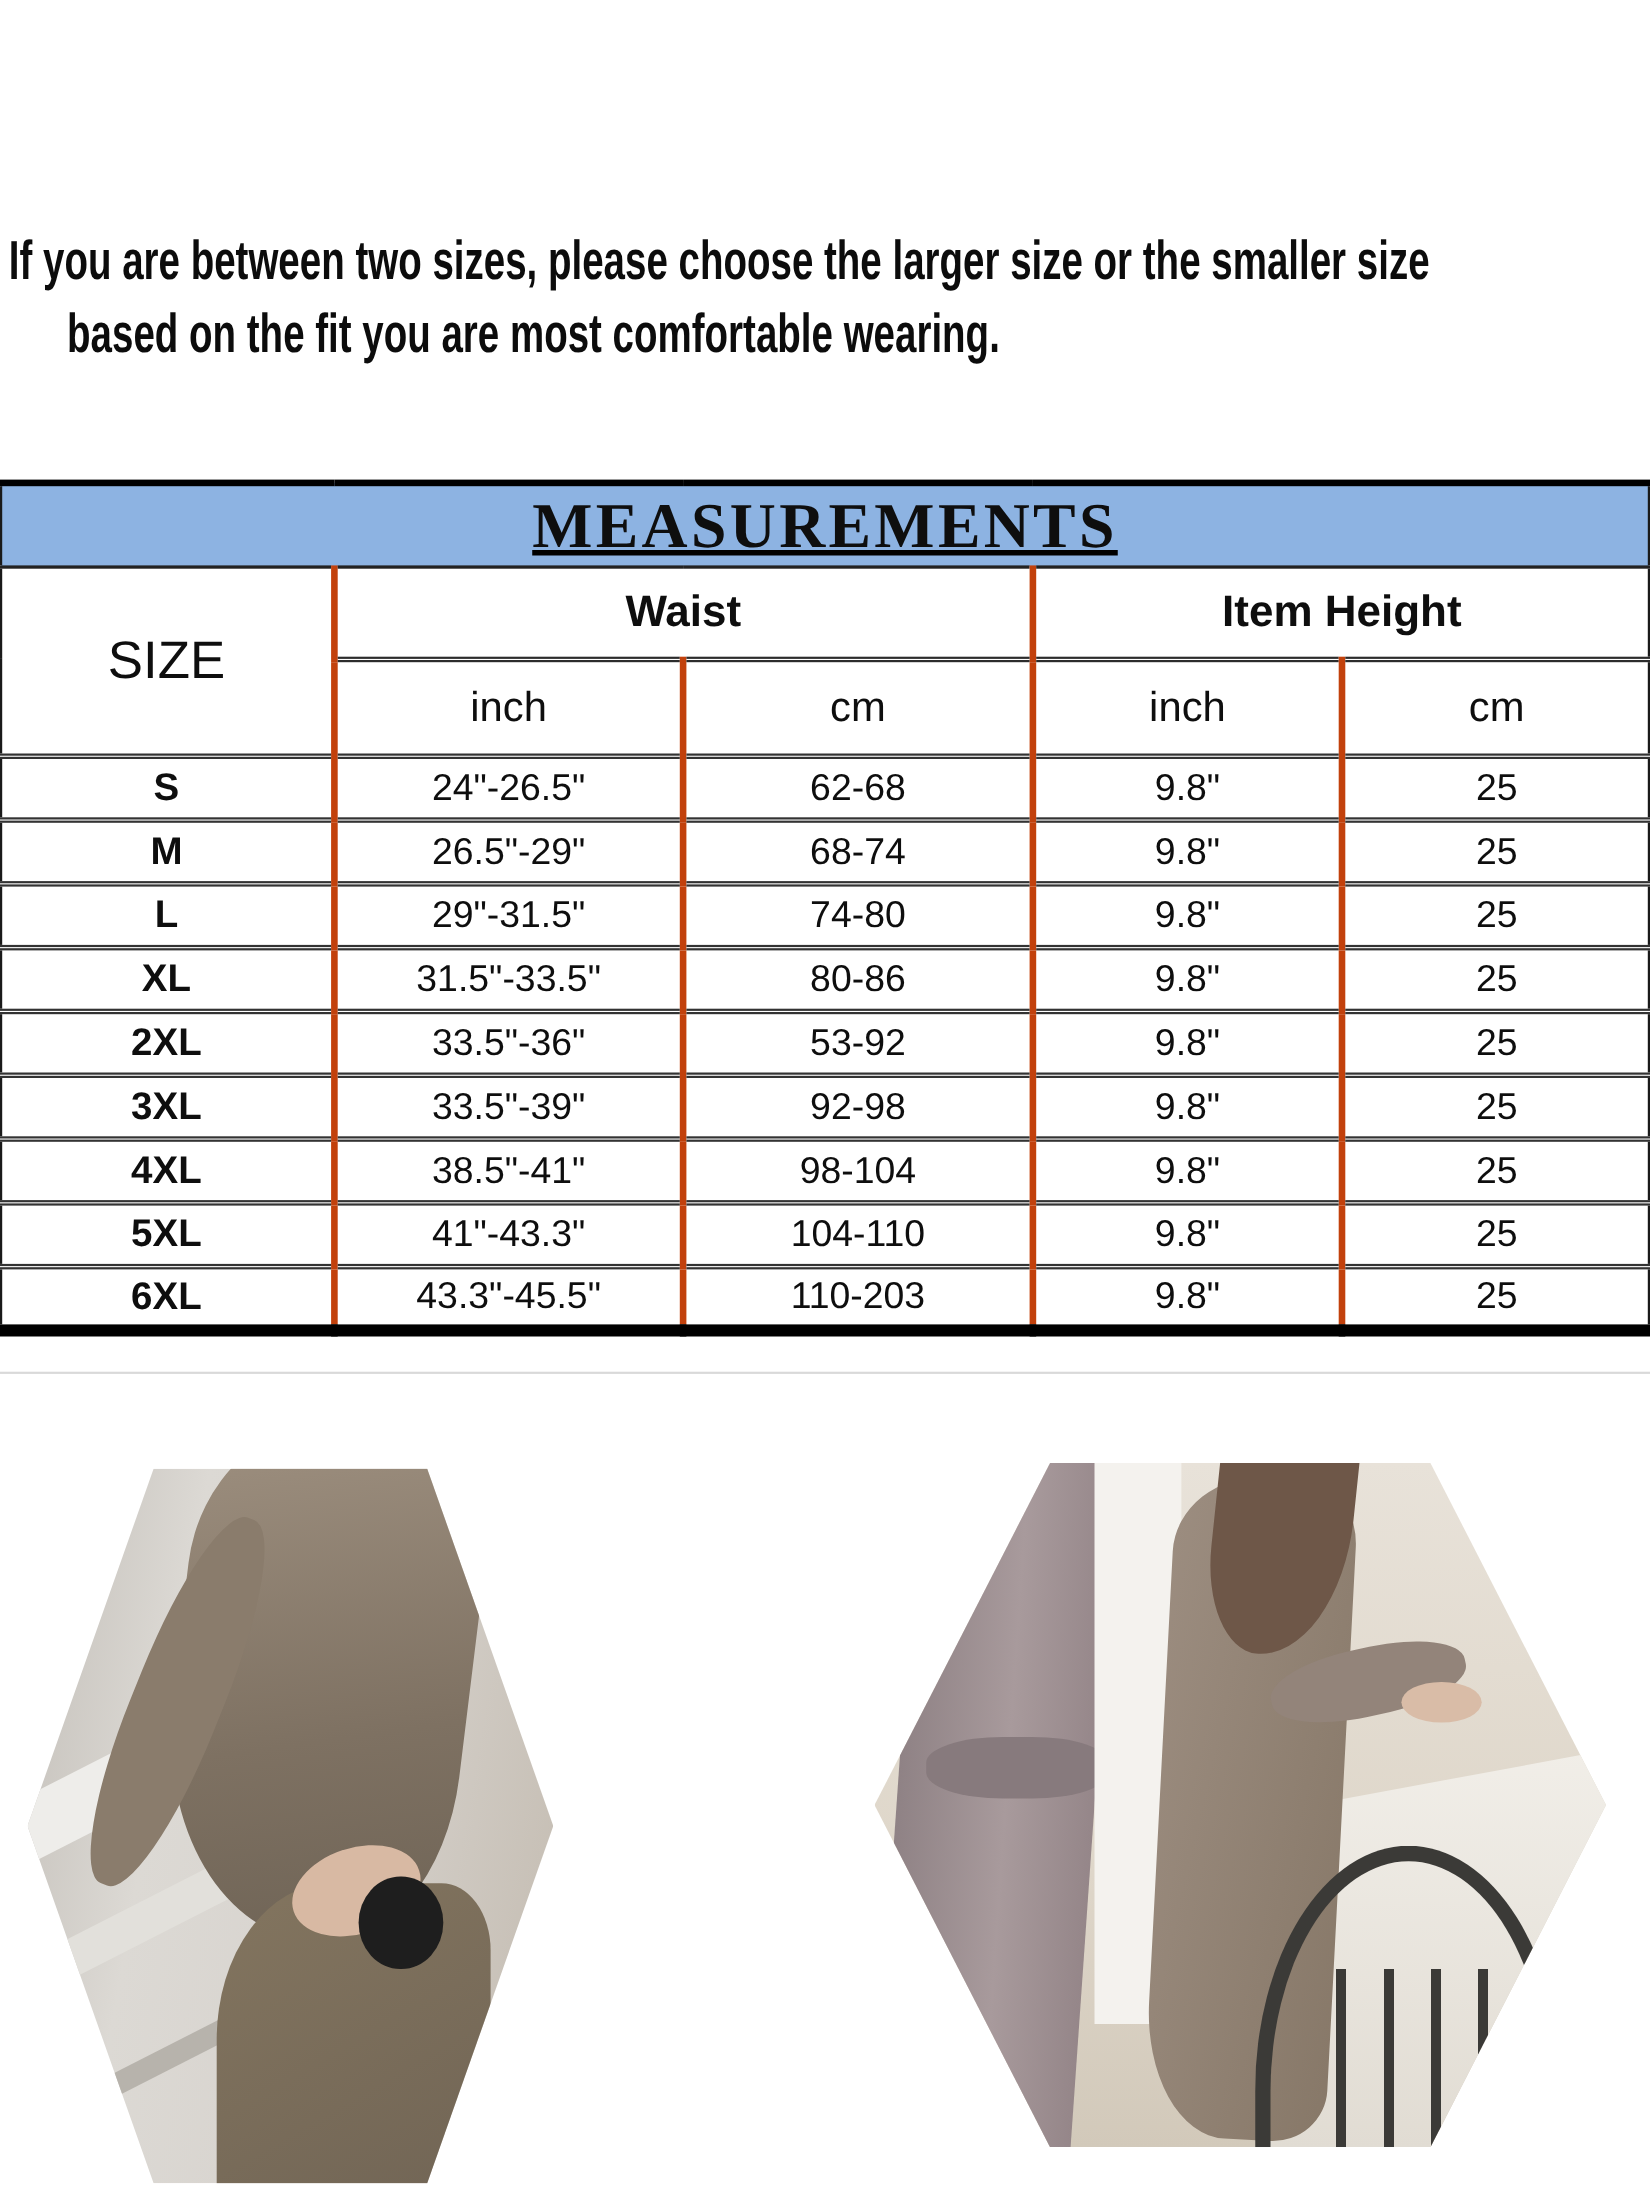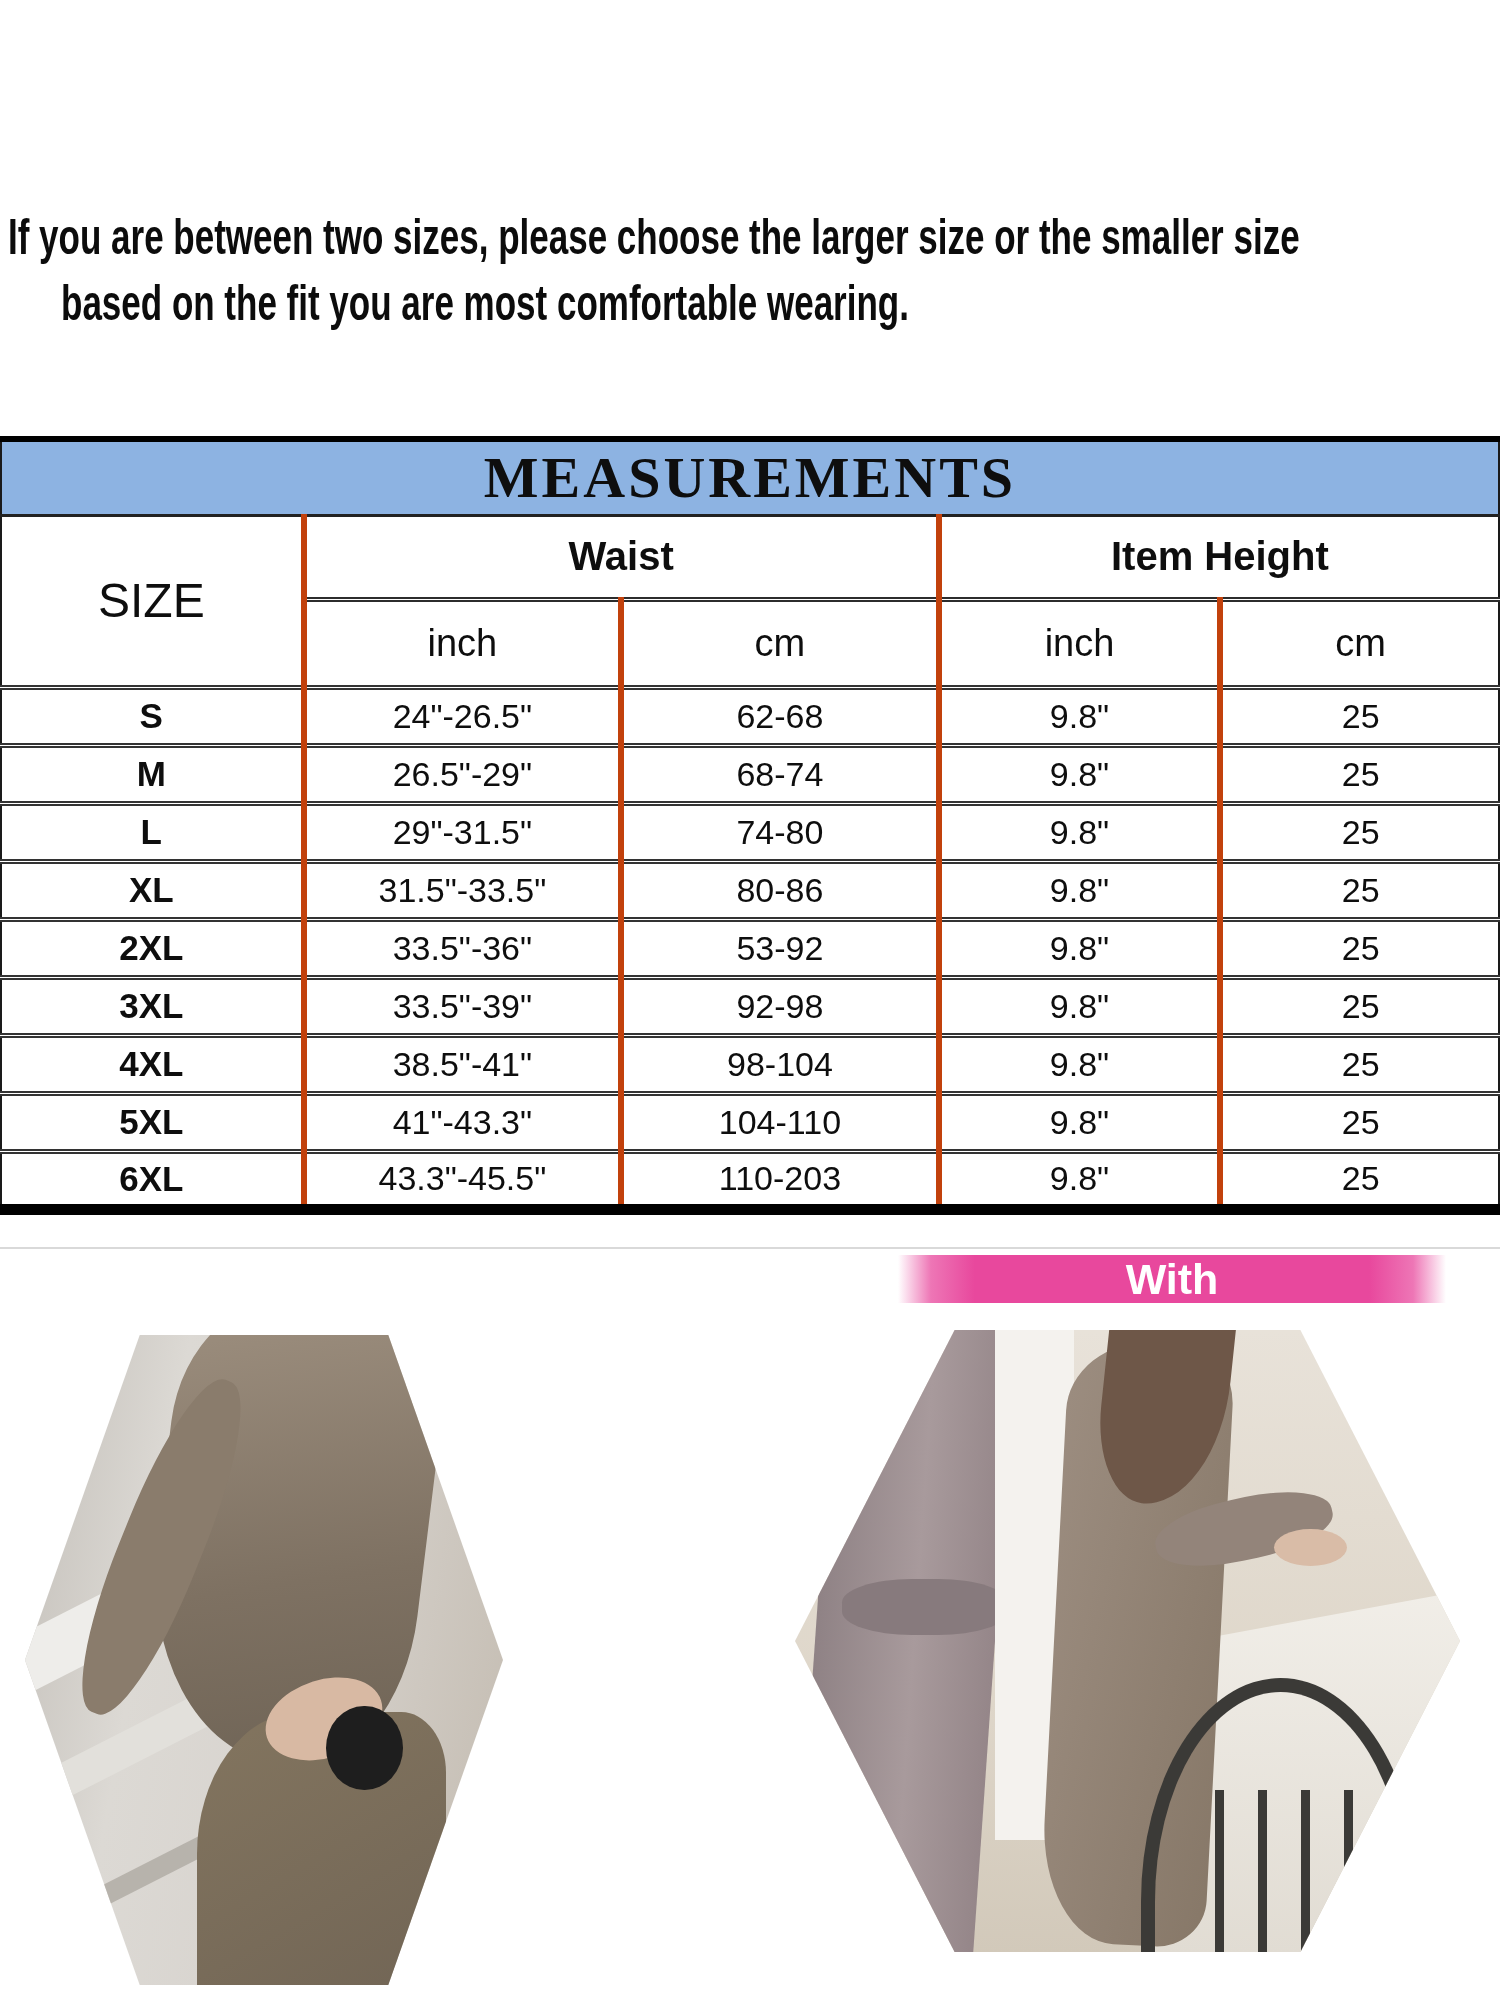--- a/index.html
+++ b/index.html
@@ -35,21 +35,21 @@
   .size-table-wrap{position:absolute;top:436px;left:0;width:1500px;}
   table.size-table{
     width:100%;border-collapse:collapse;table-layout:fixed;
     border:2px solid var(--border-dark);
     border-top:6px solid #000;
     border-bottom:11px solid #000;
   }
   .size-table th,.size-table td{
     padding:0;text-align:center;vertical-align:middle;color:#0e0e0e;
   }
-  .measurements-row{height:76px;}
+  .measurements-row{height:76px;text-decoration:underline;}
   .measurements-cell{
     background:var(--header-blue);
     border-bottom:3px solid #222;
     font-family:"Liberation Serif", serif;
     font-size:58px;font-weight:600;letter-spacing:3px;color:#111;
   }
   .group-row{height:84px;}
   .unit-row{height:88px;}
   .size-col-header{font-size:48px;font-weight:400;}
   .group-header{font-size:40px;font-weight:700;border-bottom:5px double #2c2c2c;}
@@ -215,23 +215,20 @@
         <td class="v-line">110-203</td>
         <td class="v-line">9.8"</td>
         <td class="v-line">25</td>
       </tr>
     </tbody>
       </table>
   </div>
 
   <div class="hairline"></div>
 
-  <div class="banner banner-with">
-    <span>With</span>
-  </div>
 
   <div class="hex hex-left">
     <div class="l-bg"></div>
     <div class="l-rail1"></div>
     <div class="l-rail2"></div>
     <div class="l-rail3"></div>
     <div class="l-torso"></div>
     <div class="l-sleeve"></div>
     <div class="l-skirt"></div>
     <div class="l-hand"></div>

